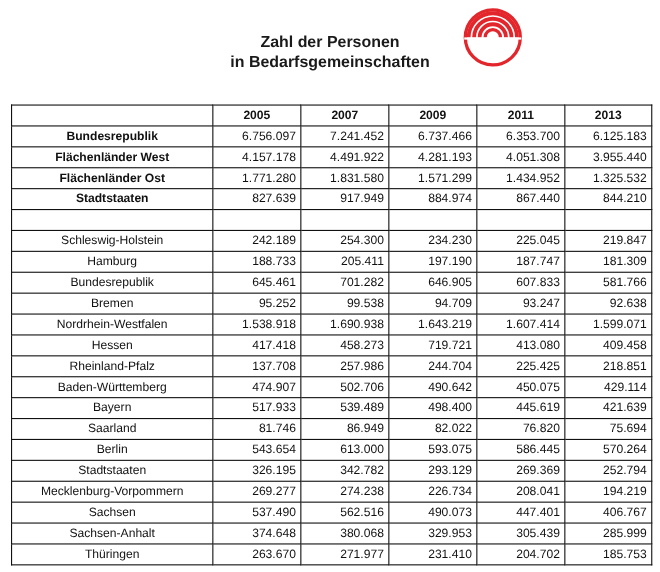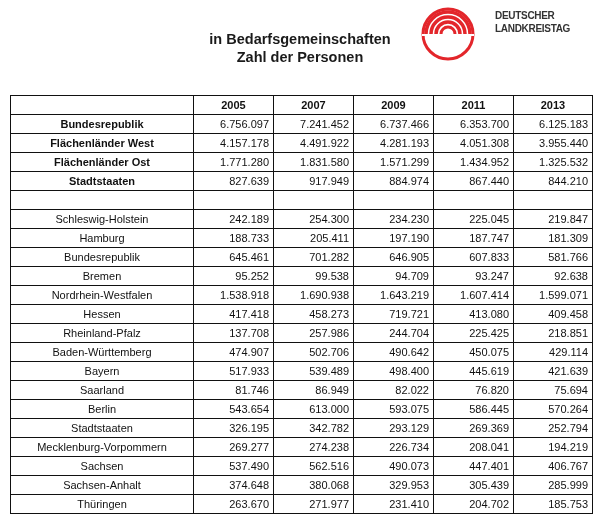--- a/index.html
+++ b/index.html
@@ -28,29 +28,25 @@
 
 <div class="logo">
   <svg width="80" height="60" viewBox="0 0 80 60">
     <circle cx="40" cy="32" r="25" fill="none" stroke="#e3262b" stroke-width="3"></circle>
     <path d="M18 32 A22 22 0 0 1 62 32" fill="none" stroke="#e3262b" stroke-width="3.5"></path>
     <path d="M23 32 A17 17 0 0 1 57 32" fill="none" stroke="#e3262b" stroke-width="3.5"></path>
     <path d="M28 32 A12 12 0 0 1 52 32" fill="none" stroke="#e3262b" stroke-width="3.5"></path>
     <path d="M33 32 A7 7 0 0 1 47 32" fill="none" stroke="#e3262b" stroke-width="3"></path>
     <rect x="14" y="32" width="52" height="2" fill="#ffffff"></rect>
   </svg>
-  <div class="logo-text">
-    <div>DEUTSCHER</div>
-    <div>LANDKREISTAG</div>
-  </div>
 </div>
 
 <div class="title">
+  <div>Zahl der Personen</div>
   <div>in Bedarfsgemeinschaften</div>
-  <div>Zahl der Personen</div>
 </div>
 
 <table>
   <thead>
     <tr>
       <th class="c0"></th>
       <th class="cy">2005</th>
       <th class="cy">2007</th>
       <th class="cy">2009</th>
       <th class="cy">2011</th>

